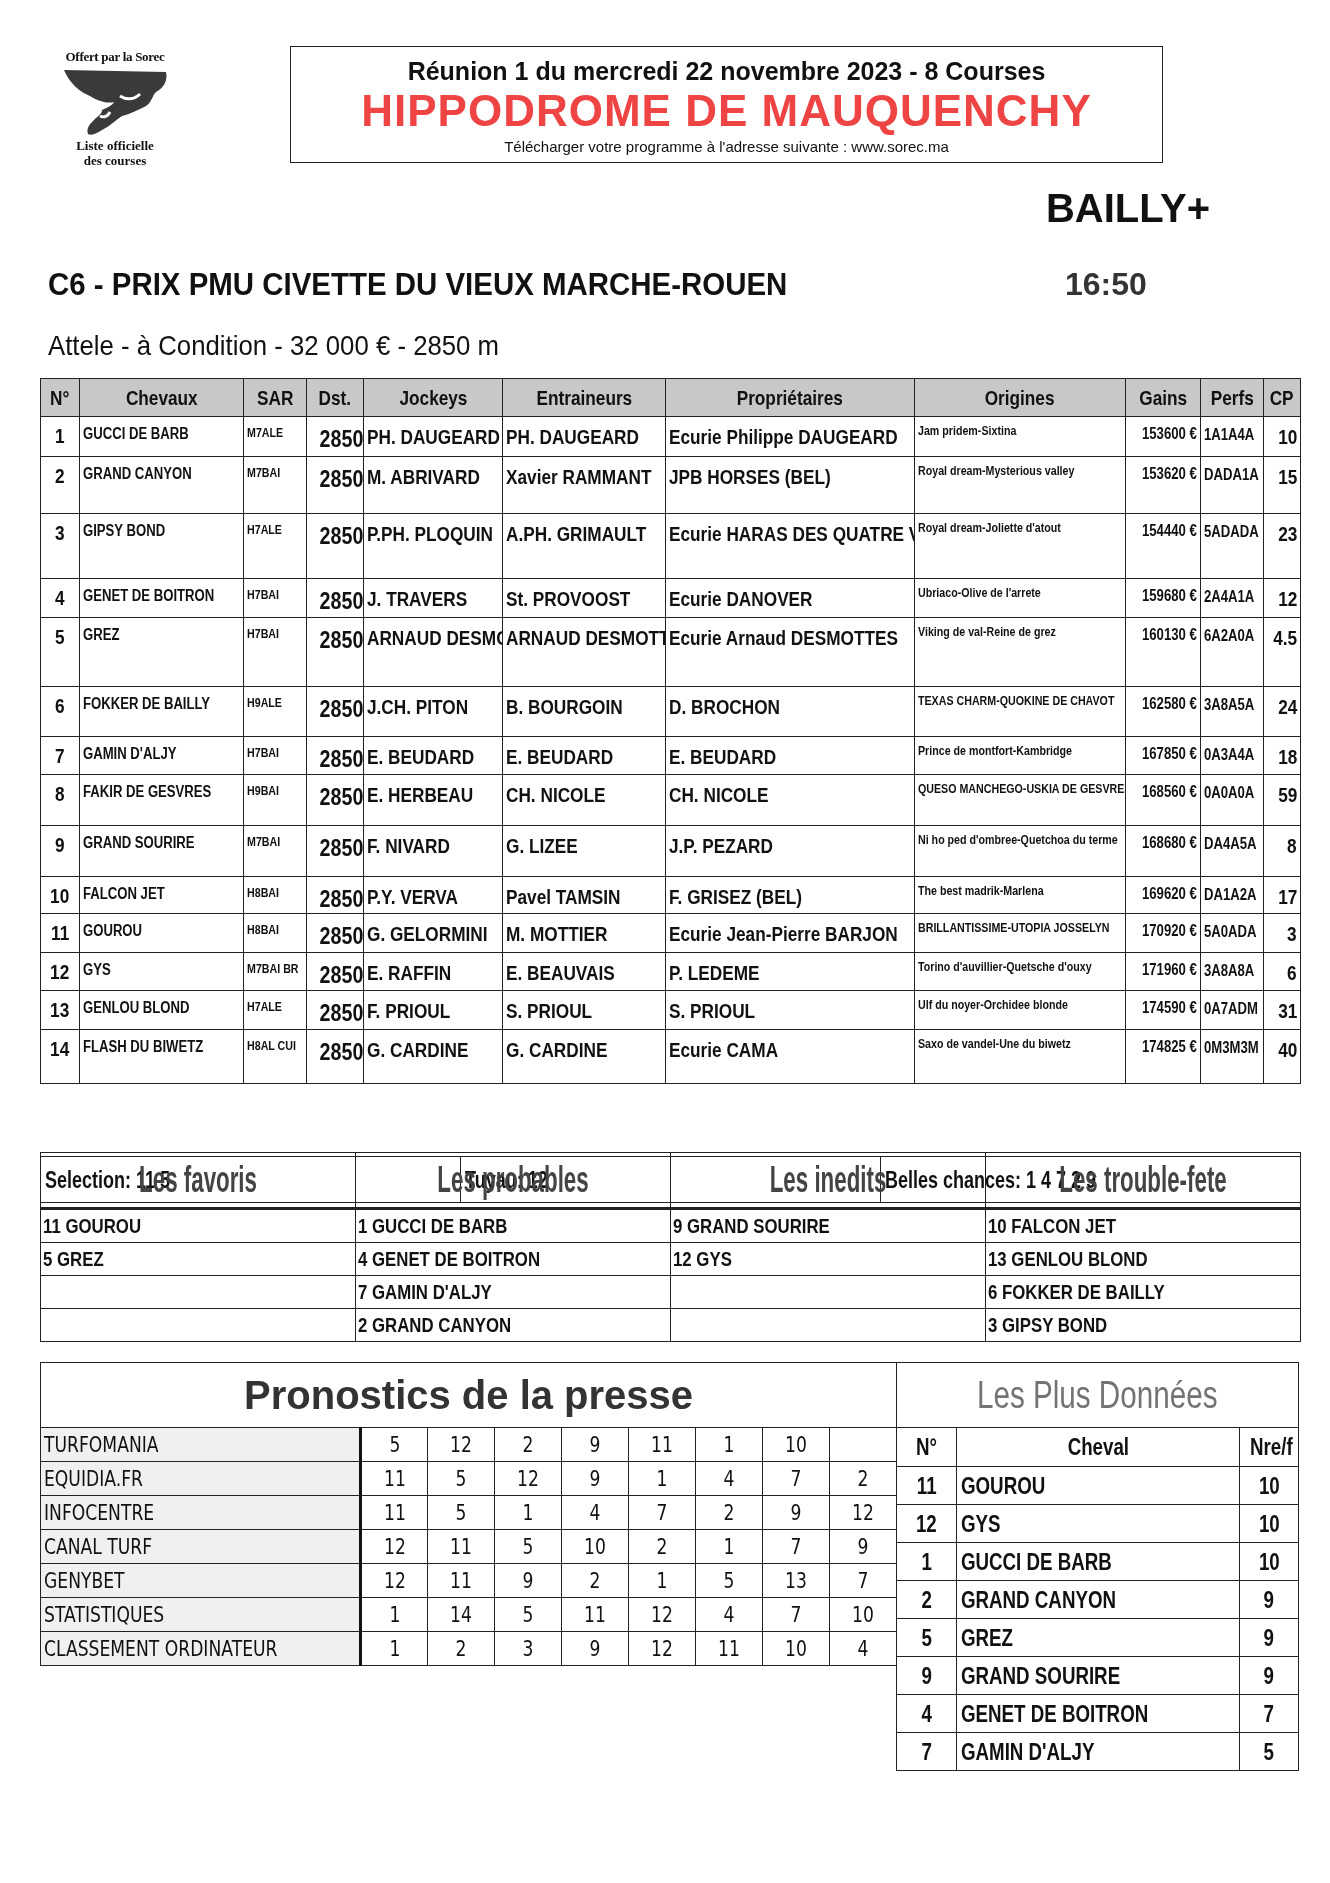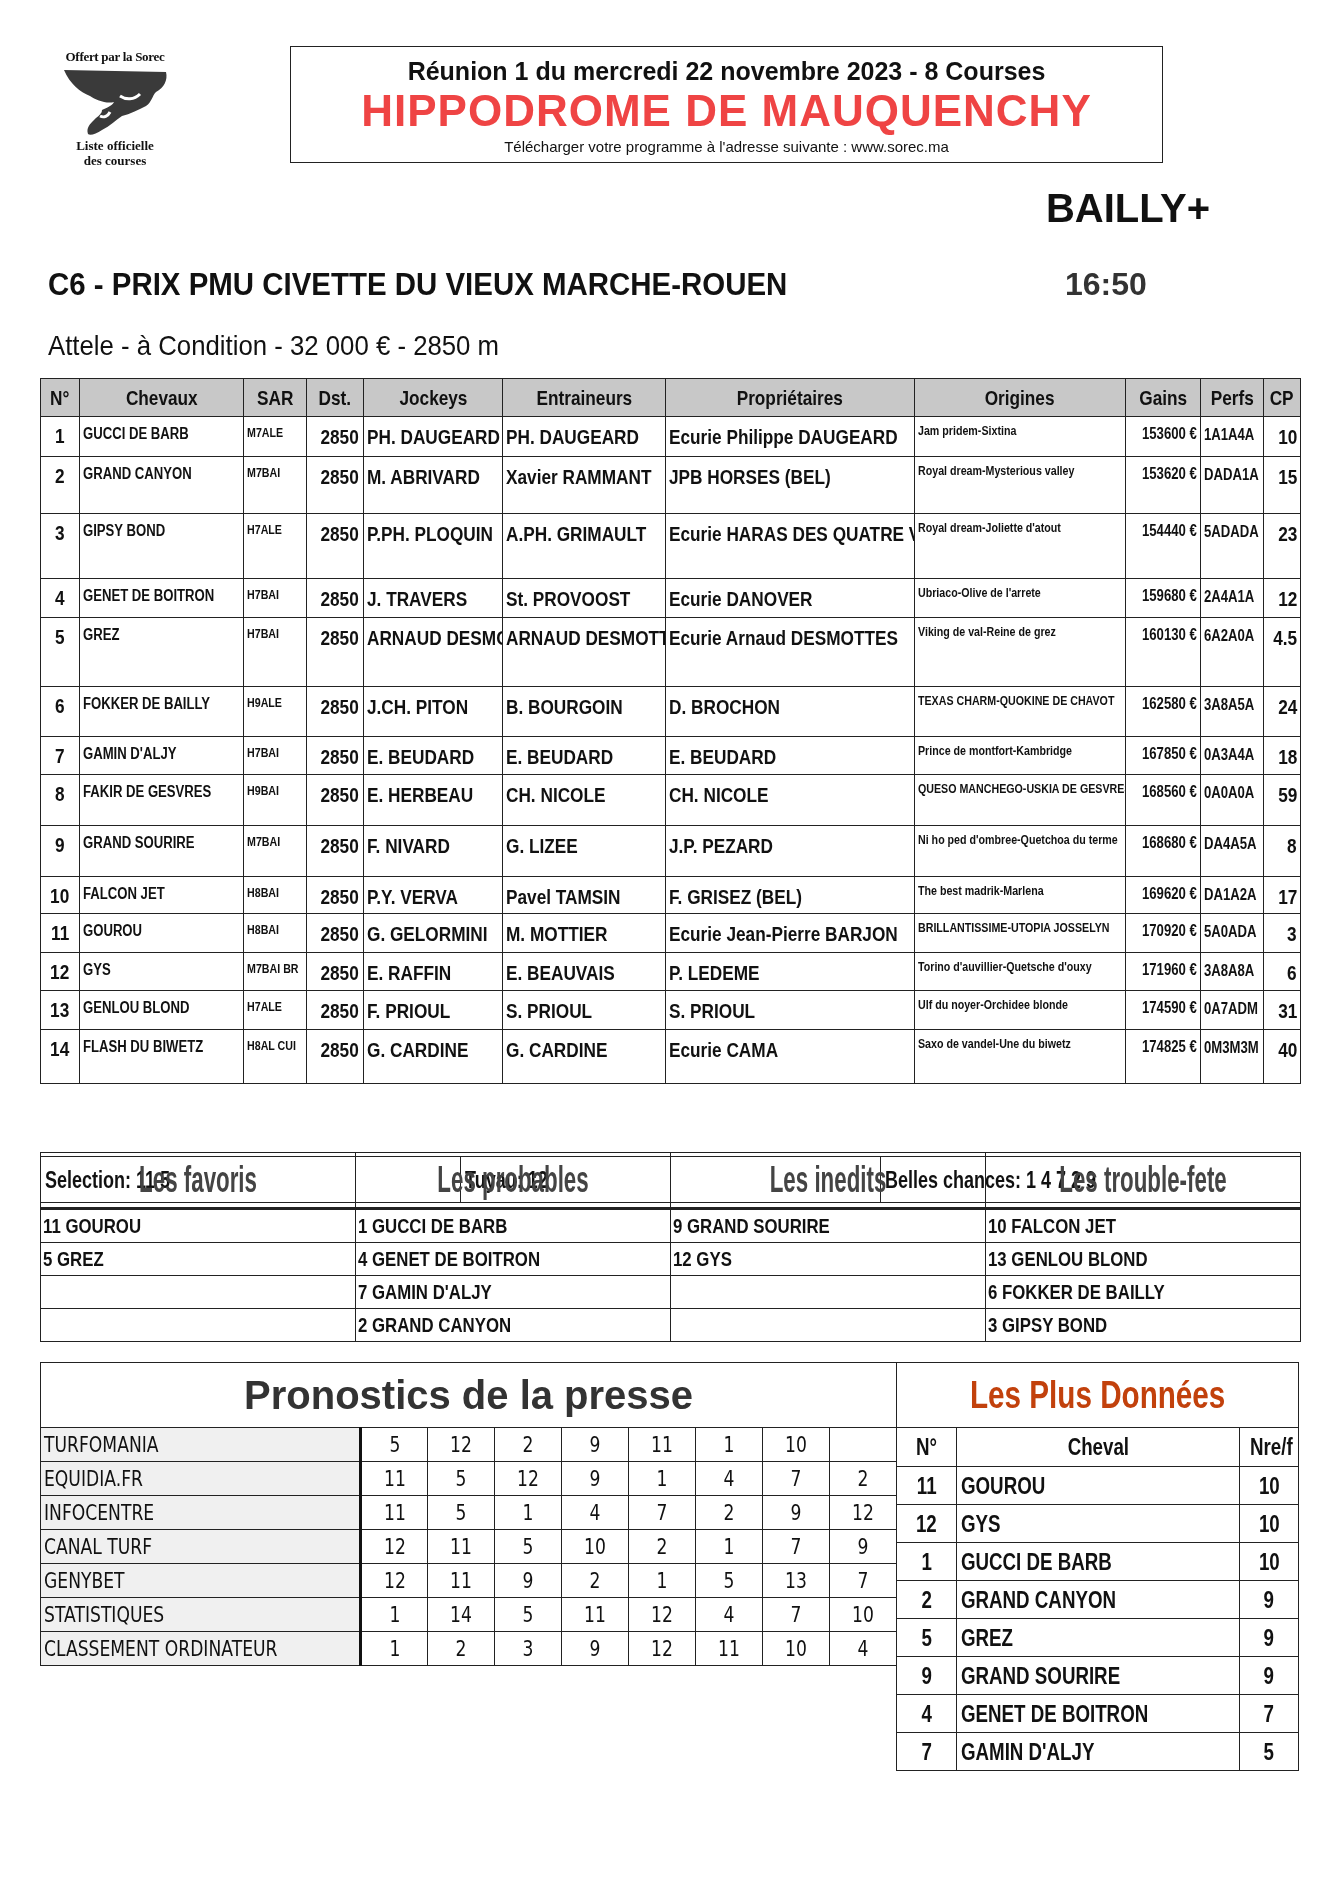--- a/index.html
+++ b/index.html
@@ -24,21 +24,21 @@
   #main{position:absolute;left:40px;top:378px;width:1260px;table-layout:fixed;}
   #main td,#main th{border:1.5px solid #222;padding:0 3px;vertical-align:top;overflow:hidden;}
   #main th{background:#c8c8c8;height:37px;font-size:21px;font-weight:bold;vertical-align:middle;text-align:center;}
   #main th span,#main td span{display:inline-block;transform:scaleX(0.82);transform-origin:left center;white-space:nowrap;}
   #main th span{transform-origin:center center;}
   #main td{font-weight:bold;}
   .c-num{font-size:21px;text-align:center;padding-top:7px!important;}
   .c-num span{transform-origin:center center!important;}
   .c-horse{font-size:16px;padding-top:8px!important;}
   .c-sar{font-size:13px;padding-top:8px!important;}
-  .c-dst{font-size:21px;text-align:center;padding-top:8px!important;}
+  .c-dst{font-size:24px;text-align:center;padding-top:8px!important;}
   .c-dst span{transform-origin:right center!important;}
   .c-big{font-size:21px;padding-top:8px!important;line-height:24px;}
   .c-big span.wrap{white-space:normal;width:122%;}
   .c-orig{font-size:13px;font-weight:bold;padding-top:6px!important;line-height:15px;}
   .c-orig span.wrap{white-space:normal;width:122%;}
   .c-gain{font-size:16px;text-align:right;padding-top:8px!important;}
   .c-gain span{transform-origin:right center!important;}
   .c-perf{font-size:16px;padding-top:8px!important;line-height:19px;}
   .c-perf span.wrap{white-space:normal;width:120%;word-break:break-all;}
   .c-cp{font-size:21px;text-align:right;padding-top:8px!important;}
@@ -55,21 +55,21 @@
   #cats td span{display:inline-block;transform:scaleX(0.8);transform-origin:left center;white-space:nowrap;}
   
   #prono{position:absolute;left:40px;top:1362px;width:856px;table-layout:fixed;}
   #prono th{border:1.5px solid #222;height:62px;font-size:40px;font-weight:bold;color:#333;text-align:center;vertical-align:middle;}
   #prono td{border:1.5px solid #222;height:33px;font-size:22px;text-align:center;vertical-align:middle;padding:0;font-family:"DejaVu Sans",sans-serif;}
   #prono td span{display:inline-block;transform:scaleX(0.78);white-space:nowrap;}
   #prono td.pname{text-align:left;background:#f0f0f0;border-right:3px solid #111;padding-left:3px;}
   #prono td.pname span{transform-origin:left center;}
   
   #plus{position:absolute;left:896px;top:1362px;width:402px;table-layout:fixed;}
-  #plus th.ttl{border:1.5px solid #222;height:62px;font-size:38px;font-weight:bold;color:#c2410c;text-align:center;vertical-align:middle;}
+  #plus th.ttl{border:1.5px solid #222;height:62px;font-size:38px;font-weight:normal;color:#737373;text-align:center;vertical-align:middle;}
   #plus th.ttl span{display:inline-block;transform:scaleX(0.78);white-space:nowrap;}
   #plus td{border:1.5px solid #222;height:37px;font-size:24px;font-weight:bold;vertical-align:middle;padding:0 4px;}
   #plus td span{display:inline-block;transform:scaleX(0.78);white-space:nowrap;transform-origin:left center;}
   #plus td.ctr{text-align:center;}
   #plus td.ctr span{transform-origin:center center;}
   #plus tr.hrow td{height:38px;}
 </style>
 </head>
 <body>
 

